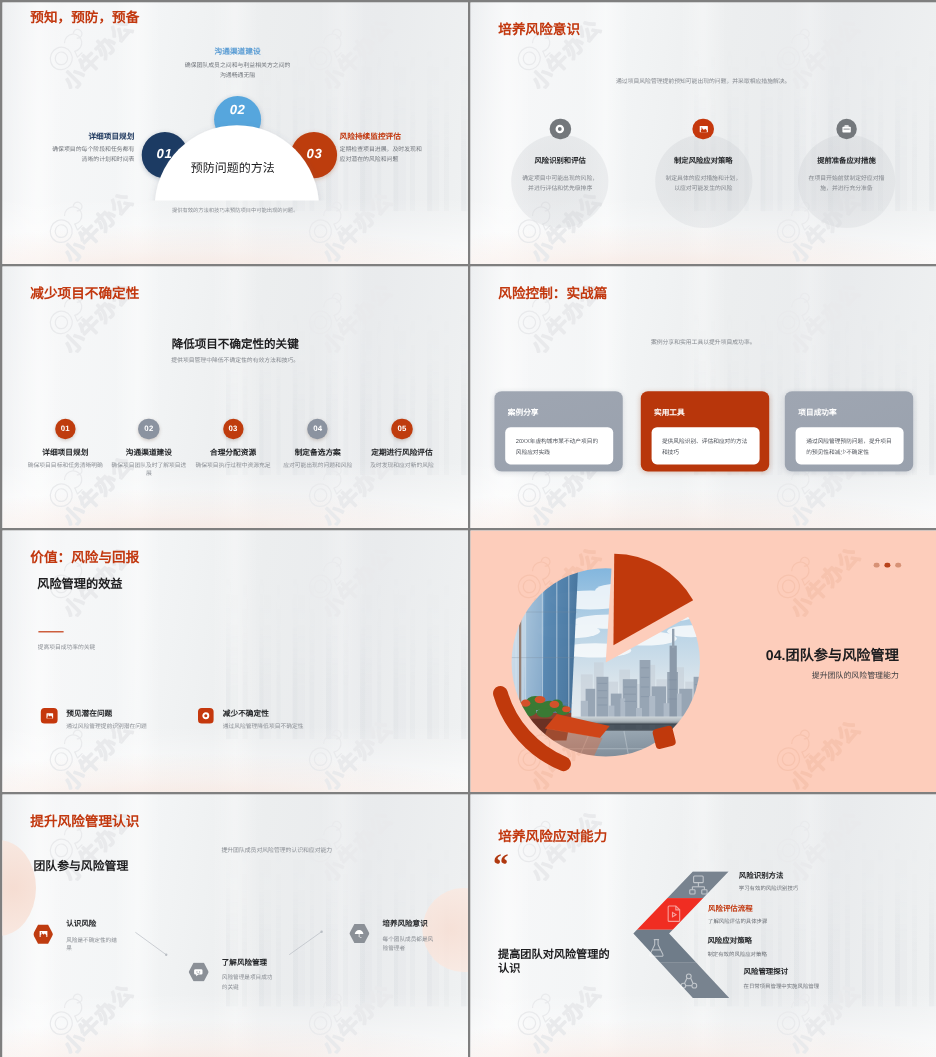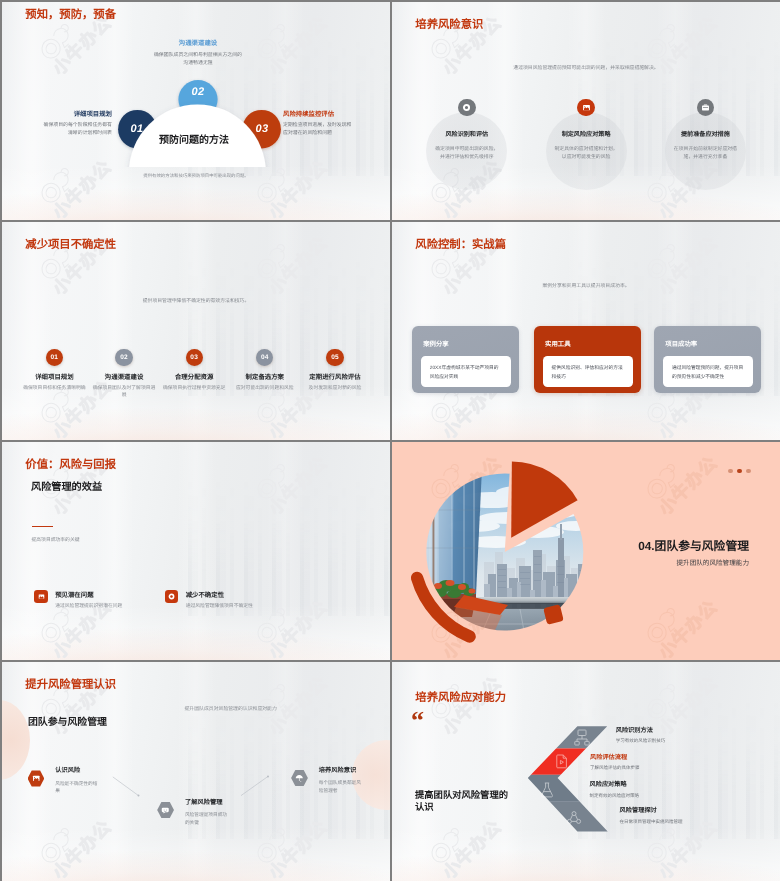--- a/index.html
+++ b/index.html
@@ -176,21 +176,21 @@
     </defs>
     <circle cx="196" cy="97.6" r="19.6" fill="#57a6dd" filter="url(#sh2)"></circle>
     <circle cx="135.4" cy="127.2" r="19.3" fill="#1d3b63" filter="url(#sh2)"></circle>
     <circle cx="259.6" cy="127.2" r="19.3" fill="#bd3c0c" filter="url(#sh3)"></circle>
     <circle cx="195.4" cy="170.9" r="68.5" fill="#ffffff" clip-path="url(#cdome)" filter="url(#sh1)"></circle>
   </svg>
   <div class="s1num" style="left:125px;top:121px">01</div>
   <div class="s1num" style="left:186px;top:84px">02</div>
   <div class="s1num" style="left:250px;top:121px">03</div>
 
-  <div class="z" style="left:132px;top:129.3px;width:120px;text-align:center;font-size:10px;font-weight:bold;color:#1d1d1f;letter-spacing:0">预防问题的方法</div>
+  <div class="z" style="left:132px;top:129.3px;width:120px;text-align:center;font-size:10px;font-weight:normal;color:#1d1d1f;letter-spacing:0">预防问题的方法</div>
 
   <div class="z s1lbl" style="left:37px;top:108.5px;width:73px;text-align:right;color:#233c61">详细项目规划</div>
   <div class="z s1desc" style="left:40px;top:120px;width:70px;text-align:right">确保项目的每个阶段和任务都有清晰的计划和时间表</div>
 
   <div class="z s1lbl" style="left:155px;top:38px;width:82px;text-align:center;color:#5b9dd4">沟通渠道建设</div>
   <div class="z s1desc" style="left:150px;top:50px;width:92px;text-align:center">确保团队成员之间和与利益相关方之间的沟通畅通无阻</div>
 
   <div class="z s1lbl" style="left:281px;top:108.5px;width:73px;text-align:left;color:#c2380f">风险持续监控评估</div>
   <div class="z s1desc" style="left:281px;top:120px;width:70px;text-align:left">定期检查项目进展，及时发现和应对潜在的风险和问题</div>
 
@@ -355,20 +355,21 @@
                 <path d="M26.5 4.2c2.6-2.6 7-2.8 9.8-0.4 2.9 2.4 3.3 6.7 1 9.8-2.2 3-6.5 3.8-9.8 1.8"></path>
                 <path d="M37.3 3.8c1.5-1.3 3.9-1.1 5.1 0.5 1.2 1.6 0.9 4-0.7 5.2-1.6 1.2-3.9 0.9-5-0.6"></path>
                 <path d="M27.5 15.4l-1.9 4.9 5.3 0.2"></path>
               </g>
               <text x="26" y="42" font-family="Liberation Sans, sans-serif" font-size="17.5" font-weight="bold" stroke="#e9eaec" stroke-width="0.95" fill="none" letter-spacing="1" transform="rotate(-45 26 42)">小牛办公</text>
             </g>
           </svg>
         </div>
       </div>
   <div class="stitle" style="left:23.3px;top:18.2px">减少项目不确定性</div>
+  <div class="z s3head">降低项目不确定性的关键</div>
   <div class="z s3sub">提供项目管理中降低不确定性的有效方法和技巧。</div>
   <div class="s3col" style="left:17.4px">
     <div class="s3circ" style="background:#bf3c0e">
           <span>01</span>
         </div>
     <div class="s3h">详细项目规划</div>
     <div class="s3d">确保项目目标和任务清晰明确</div>
   </div>
   <div class="s3col" style="left:87.1px">
     <div class="s3circ" style="background:#8b93a0">

